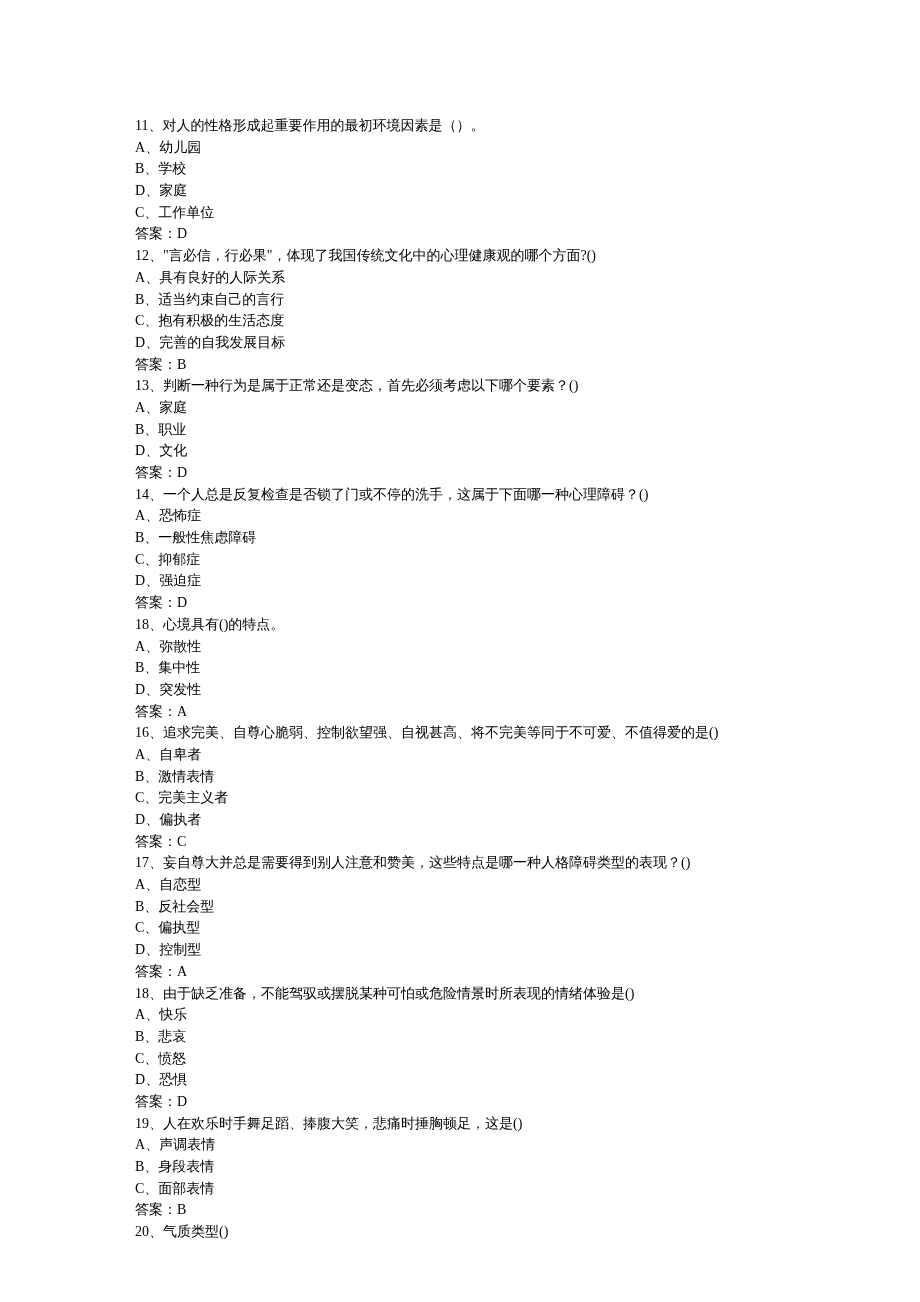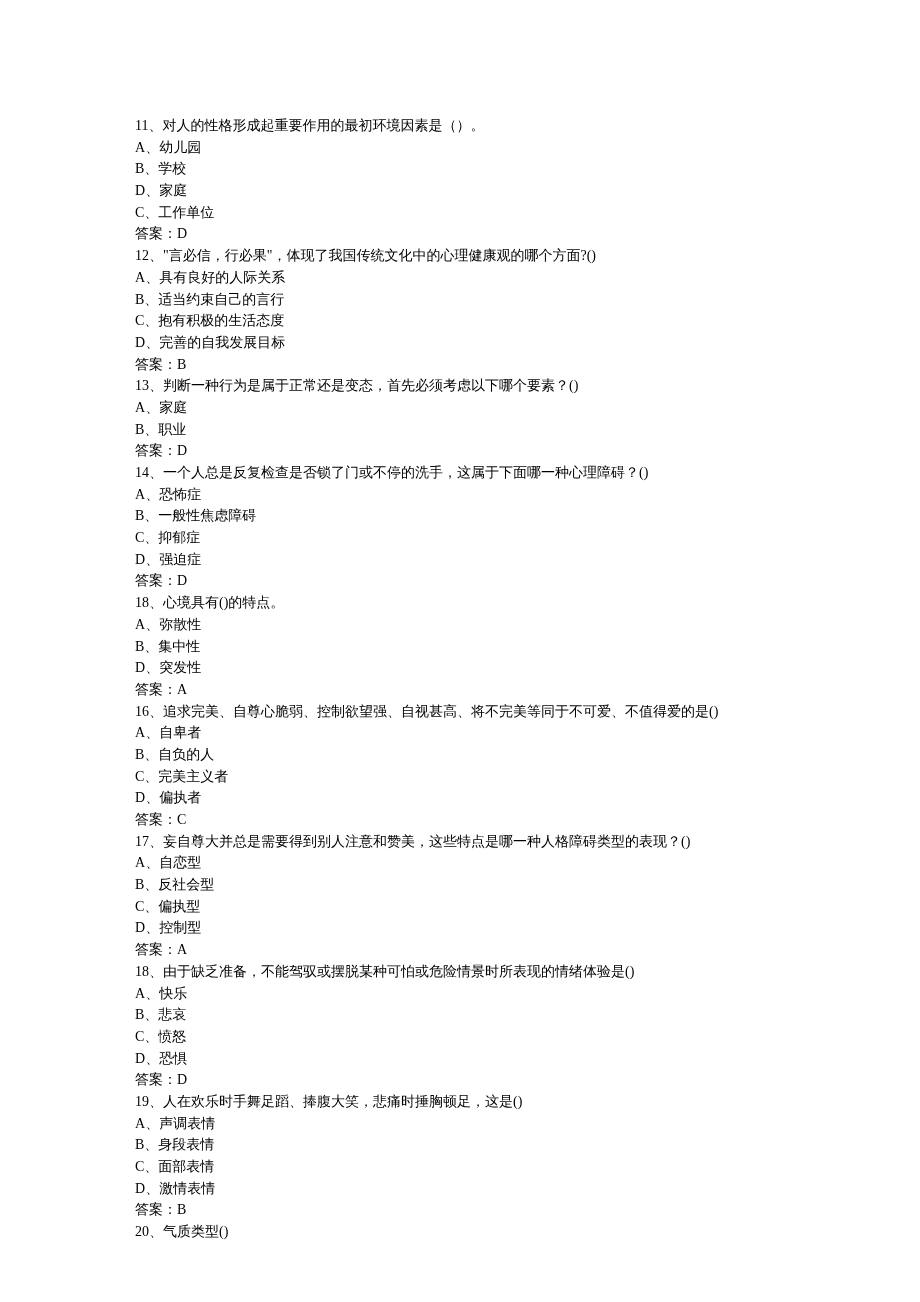--- a/index.html
+++ b/index.html
@@ -33,50 +33,50 @@
     <div class="line"><span>答案：</span><span>D</span></div>
     <div class="line"><span>12</span><span>、"言必信，行必果"，体现了我国传统文化中的心理健康观的哪个方面?()</span></div>
     <div class="line"><span>A</span><span>、具有良好的人际关系</span></div>
     <div class="line"><span>B</span><span>、适当约束自己的言行</span></div>
     <div class="line"><span>C</span><span>、抱有积极的生活态度</span></div>
     <div class="line"><span>D</span><span>、完善的自我发展目标</span></div>
     <div class="line"><span>答案：</span><span>B</span></div>
     <div class="line"><span>13</span><span>、判断一种行为是属于正常还是变态，首先必须考虑以下哪个要素？()</span></div>
     <div class="line"><span>A</span><span>、家庭</span></div>
     <div class="line"><span>B</span><span>、职业</span></div>
+    <div class="line"><span>D</span><span>、文化</span></div>
     <div class="line"><span>答案：</span><span>D</span></div>
     <div class="line"><span>14</span><span>、一个人总是反复检查是否锁了门或不停的洗手，这属于下面哪一种心理障碍？()</span></div>
     <div class="line"><span>A</span><span>、恐怖症</span></div>
     <div class="line"><span>B</span><span>、一般性焦虑障碍</span></div>
     <div class="line"><span>C</span><span>、抑郁症</span></div>
     <div class="line"><span>D</span><span>、强迫症</span></div>
     <div class="line"><span>答案：</span><span>D</span></div>
     <div class="line"><span>18</span><span>、心境具有()的特点。</span></div>
     <div class="line"><span>A</span><span>、弥散性</span></div>
     <div class="line"><span>B</span><span>、集中性</span></div>
     <div class="line"><span>D</span><span>、突发性</span></div>
     <div class="line"><span>答案：</span><span>A</span></div>
     <div class="line"><span>16</span><span>、追求完美、自尊心脆弱、控制欲望强、自视甚高、将不完美等同于不可爱、不值得爱的是()</span></div>
     <div class="line"><span>A</span><span>、自卑者</span></div>
-    <div class="line"><span>B</span><span>、自负的人</span></div>
+    <div class="line"><span>B</span><span>、激情表情</span></div>
     <div class="line"><span>C</span><span>、完美主义者</span></div>
     <div class="line"><span>D</span><span>、偏执者</span></div>
     <div class="line"><span>答案：</span><span>C</span></div>
     <div class="line"><span>17</span><span>、妄自尊大并总是需要得到别人注意和赞美，这些特点是哪一种人格障碍类型的表现？()</span></div>
     <div class="line"><span>A</span><span>、自恋型</span></div>
     <div class="line"><span>B</span><span>、反社会型</span></div>
     <div class="line"><span>C</span><span>、偏执型</span></div>
     <div class="line"><span>D</span><span>、控制型</span></div>
     <div class="line"><span>答案：</span><span>A</span></div>
     <div class="line"><span>18</span><span>、由于缺乏准备，不能驾驭或摆脱某种可怕或危险情景时所表现的情绪体验是()</span></div>
     <div class="line"><span>A</span><span>、快乐</span></div>
     <div class="line"><span>B</span><span>、悲哀</span></div>
     <div class="line"><span>C</span><span>、愤怒</span></div>
     <div class="line"><span>D</span><span>、恐惧</span></div>
     <div class="line"><span>答案：</span><span>D</span></div>
     <div class="line"><span>19</span><span>、人在欢乐时手舞足蹈、捧腹大笑，悲痛时捶胸顿足，这是()</span></div>
     <div class="line"><span>A</span><span>、声调表情</span></div>
     <div class="line"><span>B</span><span>、身段表情</span></div>
     <div class="line"><span>C</span><span>、面部表情</span></div>
-    <div class="line"><span>D</span><span>、激情表情</span></div>
     <div class="line"><span>答案：</span><span>B</span></div>
     <div class="line"><span>20</span><span>、气质类型()</span></div>
   </div>
 
 </body></html>

